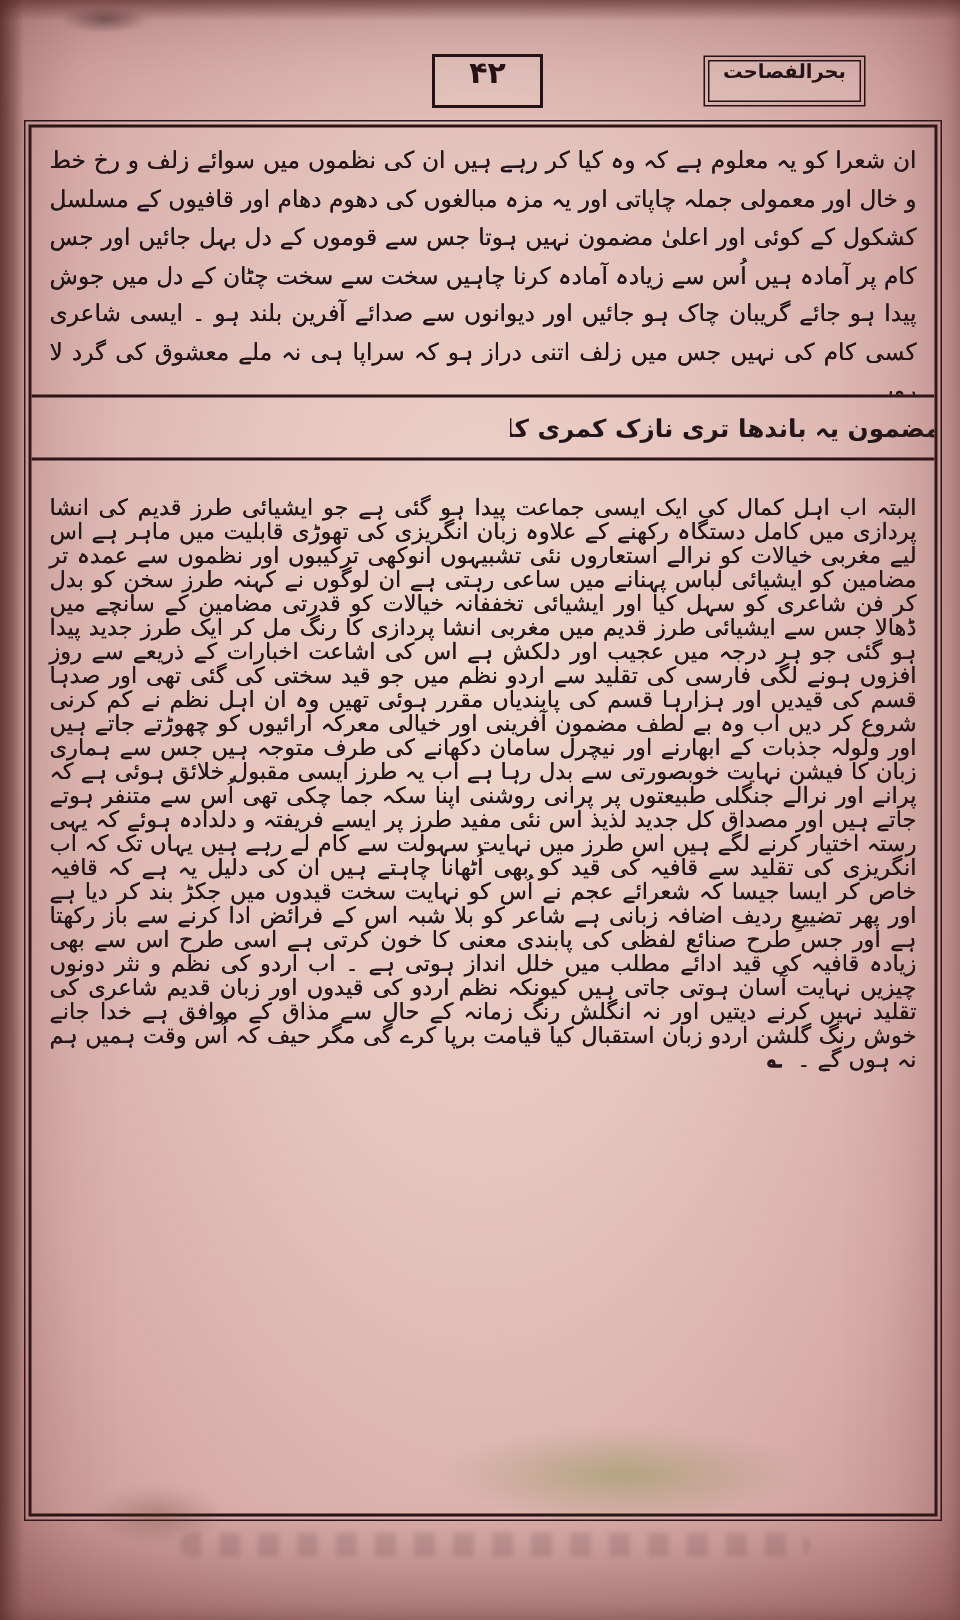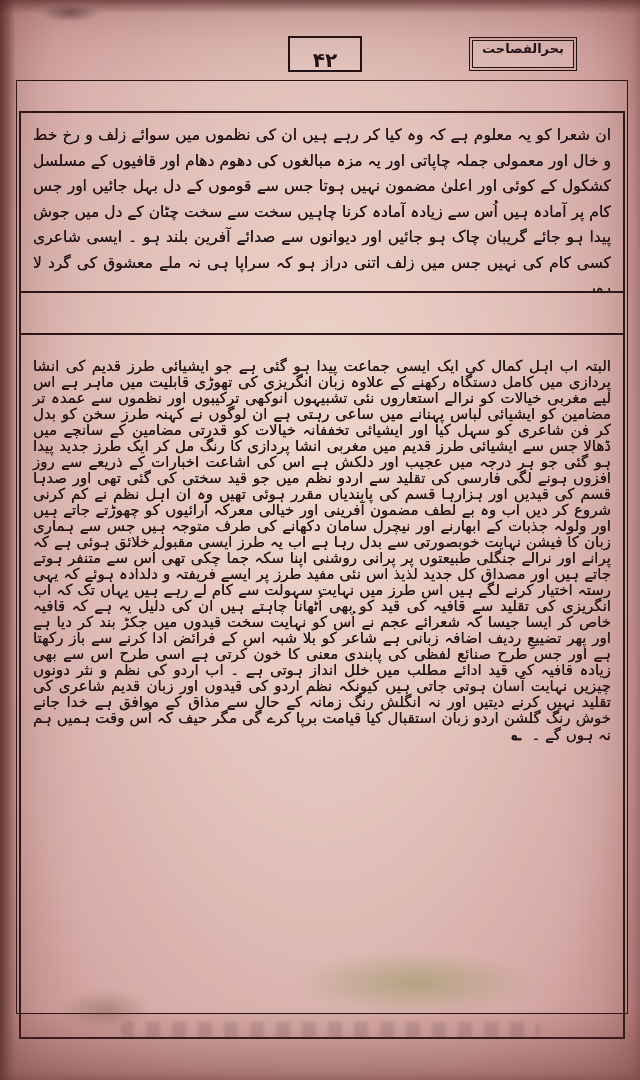--- a/index.html
+++ b/index.html
@@ -20,38 +20,38 @@
     position:absolute;left:0;top:0;width:16px;height:100%;
     background:linear-gradient(90deg,#6d4541 0%,#9c6f6b 55%,rgba(185,138,134,0) 100%);
   }
   .edge-top{
     position:absolute;left:0;top:0;width:100%;height:14px;
     background:linear-gradient(180deg,rgba(84,40,38,.55),rgba(84,40,38,0));
   }
   
   .page-num-box{
     position:absolute;left:288px;top:36px;width:70px;height:32px;
-    border:2px solid #241216;display:flex;align-items:flex-end;justify-content:center;
+    border:2px solid #241216;display:flex;align-items:flex-start;justify-content:center;
     background:rgba(240,220,210,.25);
   }
   .page-num-box span{font-size:20px;font-weight:bold;color:#241216;line-height:1;}
   .title-box{
     position:absolute;left:472px;top:40px;width:100px;height:26px;
     border:1px solid #241216;outline:1px solid #241216;outline-offset:2px;
     display:flex;justify-content:center;background:rgba(240,220,210,.25);
   }
   .title-box span{font-size:13px;font-weight:bold;color:#241216;white-space:nowrap;}
   
   .main-frame{
     position:absolute;left:16px;top:80px;width:606px;height:928px;
     border:1px solid #2a1417;padding:2px;background:rgba(248,232,220,.12);
   }
   .frame-inner{
     border:2px solid #2a1417;height:100%;box-sizing:border-box;
-    display:flex;flex-direction:column;overflow:hidden;margin-top:28px;
+    display:flex;flex-direction:column;overflow:hidden;
   }
   .intro-text{
     margin:0;padding:10px 12px 4px;height:178px;box-sizing:border-box;overflow:hidden;
     direction:rtl;text-align:justify;text-justify:inter-word;
     font-size:15.5px;line-height:25.5px;color:#231519;
     text-shadow:0 0 .4px #231519;
   }
   .verse-row{
     display:flex;direction:rtl;height:40px;flex:0 0 40px;
     border-top:2px solid #2a1417;border-bottom:2px solid #2a1417;
@@ -115,20 +115,21 @@
   <div class="title-box">
     <span>بحرالفصاحت</span>
   </div>
 
   <div class="main-frame">
     <div class="frame-inner">
 
       <p class="intro-text">ان شعرا کو یہ معلوم ہے کہ وہ کیا کر رہے ہیں ان کی نظموں میں سوائے زلف و رخ خط و خال اور معمولی جملہ چاپاتی اور یہ مزہ مبالغوں کی دھوم دھام اور قافیوں کے مسلسل کشکول کے کوئی اور اعلیٰ مضمون نہیں ہوتا جس سے قوموں کے دل بہل جائیں اور جس کام پر آمادہ ہیں اُس سے زیادہ آمادہ کرنا چاہیں سخت سے سخت چٹان کے دل میں جوش پیدا ہو جائے گریبان چاک ہو جائیں اور دیوانوں سے صدائے آفرین بلند ہو ۔ ایسی شاعری کسی کام کی نہیں جس میں زلف اتنی دراز ہو کہ سراپا ہی نہ ملے معشوق کی گرد لا روپے</p>
 
       <div class="verse-row">
+        <div class="verse-cell left">مضمون یہ باندھا تری نازک کمری کا</div>
       </div>
 
       <p class="body-wrap"><span>البتہ اب اہل کمال کی ایک ایسی جماعت پیدا ہو گئی ہے جو ایشیائی طرز قدیم کی انشا پردازی میں کامل دستگاہ رکھنے کے علاوہ زبان انگریزی کی تھوڑی قابلیت میں ماہر ہے اس لیے مغربی خیالات کو نرالے استعاروں نئی تشبیہوں انوکھی ترکیبوں اور نظموں سے عمدہ تر مضامین کو ایشیائی لباس پہنانے میں ساعی رہتی ہے ان لوگوں نے کہنہ طرز سخن کو بدل کر فن شاعری کو سہل کیا اور ایشیائی تخففانہ خیالات کو قدرتی مضامین کے سانچے میں ڈھالا جس سے ایشیائی طرز قدیم میں مغربی انشا پردازی کا رنگ مل کر ایک طرز جدید پیدا ہو گئی جو ہر درجہ میں عجیب اور دلکش ہے اس کی اشاعت اخبارات کے ذریعے سے روز افزوں ہونے لگی فارسی کی تقلید سے اردو نظم میں جو قید سختی کی گئی تھی اور صدہا قسم کی قیدیں اور ہزارہا قسم کی پابندیاں مقرر ہوئی تھیں وہ ان اہل نظم نے کم کرنی شروع کر دیں اب وہ بے لطف مضمون آفرینی اور خیالی معرکہ آرائیوں کو چھوڑتے جاتے ہیں اور ولولہ جذبات کے ابھارنے اور نیچرل سامان دکھانے کی طرف متوجہ ہیں جس سے ہماری زبان کا فیشن نہایت خوبصورتی سے بدل رہا ہے اب یہ طرز ایسی مقبول خلائق ہوئی ہے کہ پرانے اور نرالے جنگلی طبیعتوں پر پرانی روشنی اپنا سکہ جما چکی تھی اُس سے متنفر ہوتے جاتے ہیں اور مصداق کل جدید لذیذ اس نئی مفید طرز پر ایسے فریفتہ و دلدادہ ہوئے کہ یہی رستہ اختیار کرنے لگے ہیں اس طرز میں نہایت سہولت سے کام لے رہے ہیں یہاں تک کہ اب انگریزی کی تقلید سے قافیہ کی قید کو بھی اُٹھانا چاہتے ہیں ان کی دلیل یہ ہے کہ قافیہ خاص کر ایسا جیسا کہ شعرائے عجم نے اُس کو نہایت سخت قیدوں میں جکڑ بند کر دیا ہے اور پھر تضییعِ ردیف اضافہ زبانی ہے شاعر کو بلا شبہ اس کے فرائض ادا کرنے سے باز رکھتا ہے اور جس طرح صنائع لفظی کی پابندی معنی کا خون کرتی ہے اسی طرح اس سے بھی زیادہ قافیہ کی قید ادائے مطلب میں خلل انداز ہوتی ہے ۔ اب اردو کی نظم و نثر دونوں چیزیں نہایت آسان ہوتی جاتی ہیں کیونکہ نظم اردو کی قیدوں اور زبان قدیم شاعری کی تقلید نہیں کرنے دیتیں اور نہ انگلش رنگ زمانہ کے حال سے مذاق کے موافق ہے خدا جانے خوش رنگ گلشن اردو زبان استقبال کیا قیامت برپا کرے گی مگر حیف کہ اُس وقت ہمیں ہم نہ ہوں گے ۔</span><span class="end-ornament">؎</span></p>
 
     </div>
   </div>
 
   <div class="stain stain-green"></div>
   <div class="stain stain-brown"></div>
   <div class="ghost-line"></div>

